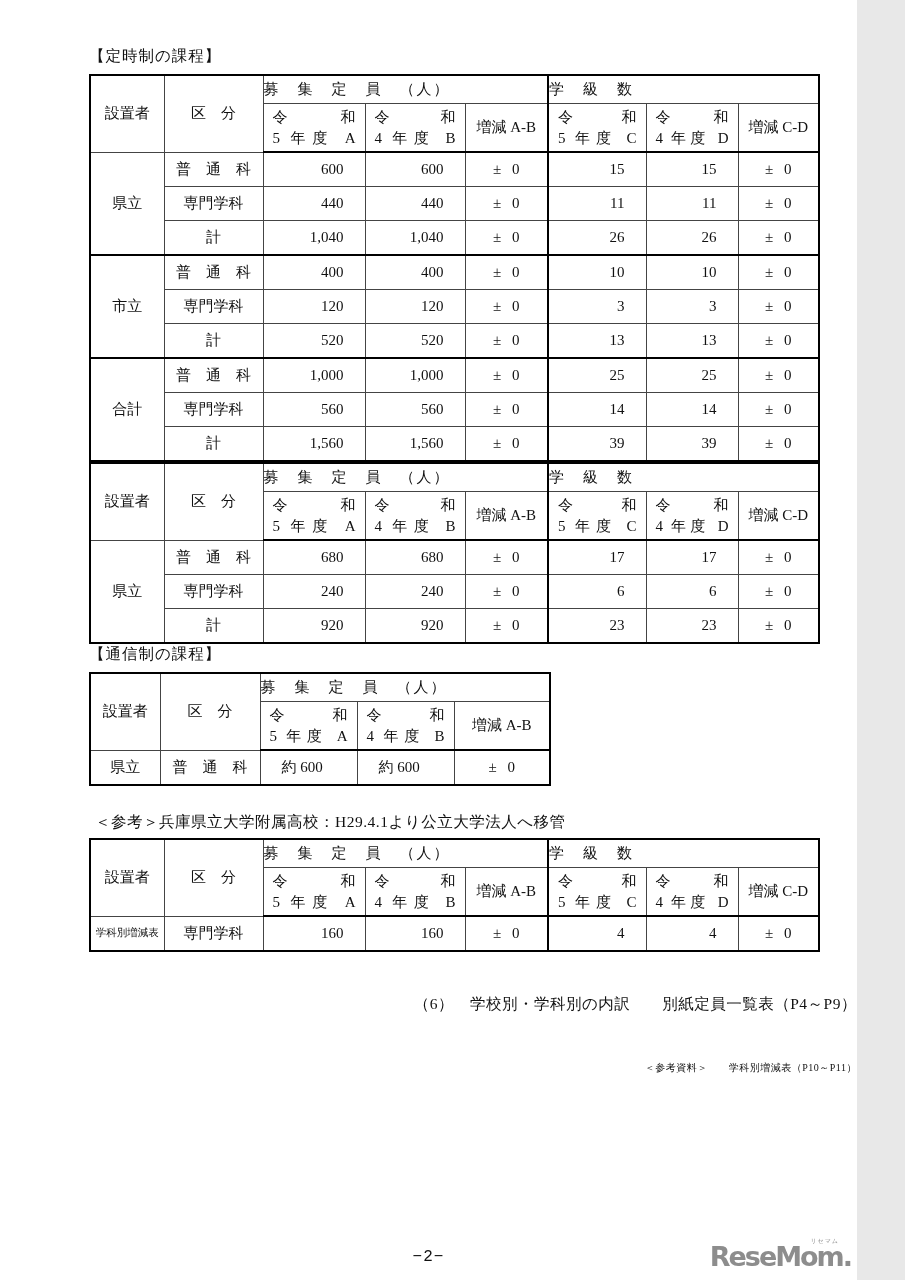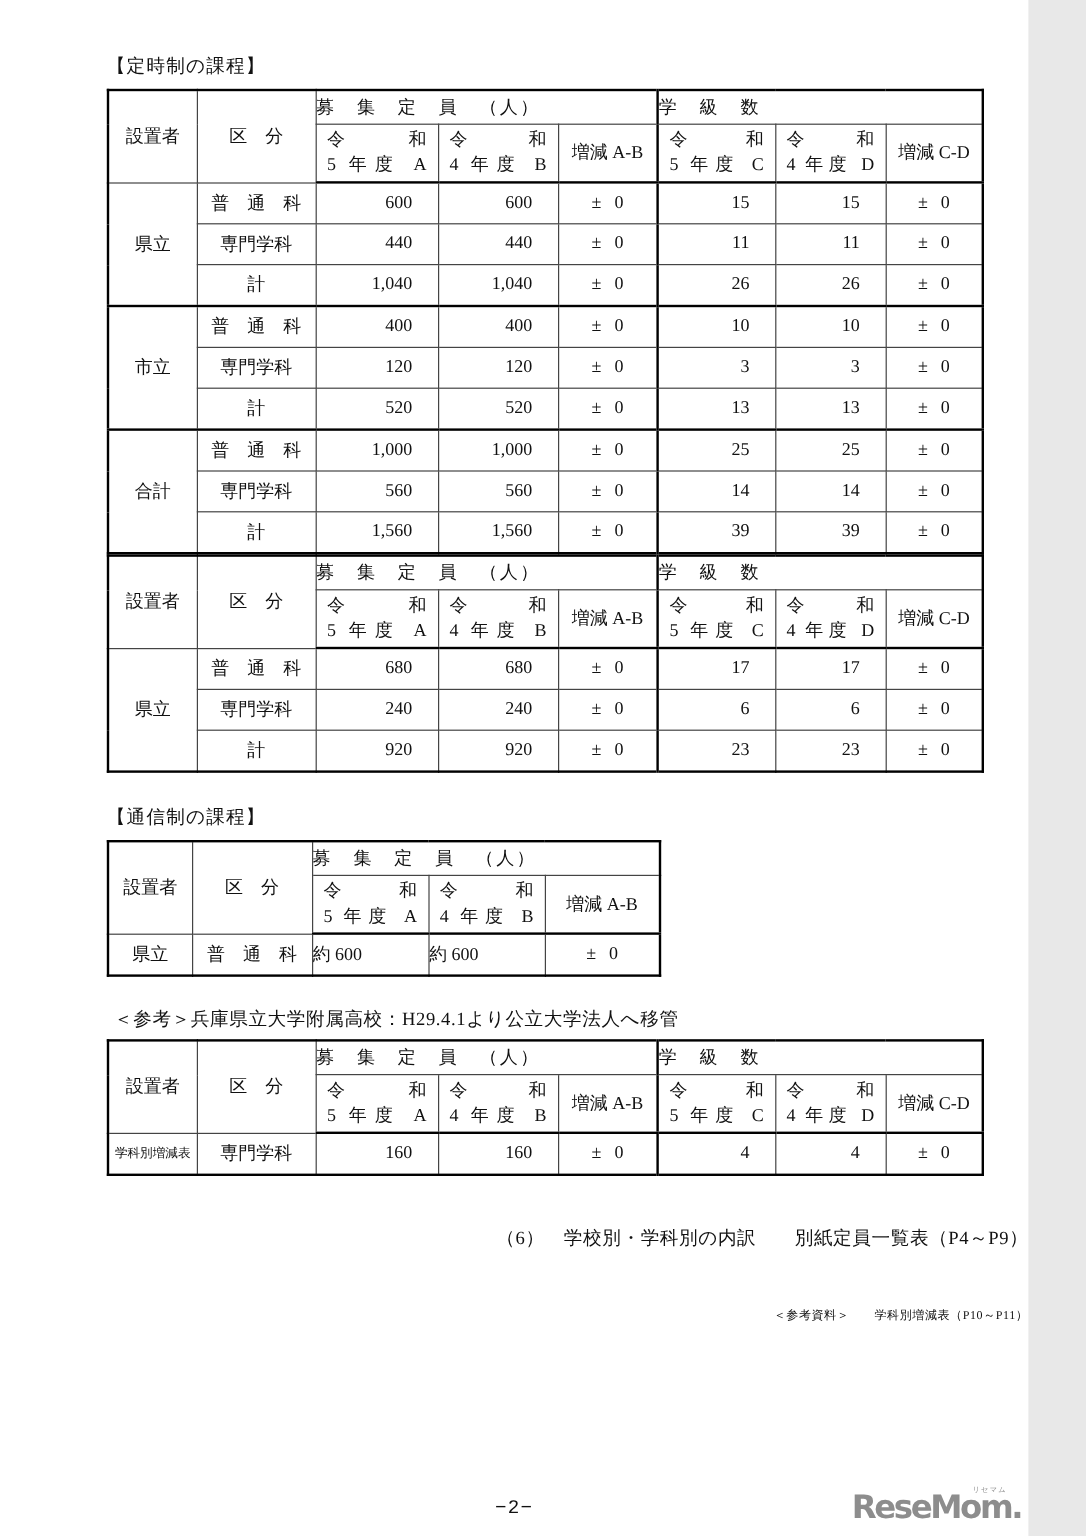--- a/index.html
+++ b/index.html
@@ -40,27 +40,27 @@
   thead tr.h2 th{height:47px;}
   tbody td{height:33px;}
   thead tr.h2 th{border-bottom:2.5px solid #000;}
   .secL{border-left:2.5px solid #000 !important;}
   tr.gsep > td{border-top:2.5px solid #000;}
   .ctr{text-align:center;}
   .grp{text-align:left;letter-spacing:2px;}
   .owner{text-align:center;}
   .lbl{text-align:center;}
   .num{text-align:right;padding-right:21px;}
-  .num3{text-align:left;padding-right:13px;}
+  .num3{text-align:center;padding-right:13px;}
   .pm{text-align:center;word-spacing:7px;}
   .small-owner{font-size:10.5px;text-align:center;letter-spacing:0;}
   .jl{display:block;text-align:justify;text-align-last:justify;padding:0 9px;line-height:21px;}
   .gap-t1{margin-top:0;}
   .gap-t2{margin-top:30px;}
-  .gap-t3{margin-top:28px;}
+  .gap-t3{}
   .gap-t4{margin-top:26px;}
   
   col.c-owner{width:74px;} col.c-cat{width:99px;}
   col.c-a{width:102px;} col.c-b{width:100px;} col.c-ab{width:83px;}
   col.c-c{width:98px;} col.c-d{width:92px;} col.c-cd{width:81px;}
   
   col.c3-owner{width:70px;} col.c3-cat{width:100px;}
   col.c3-a{width:97px;} col.c3-b{width:97px;} col.c3-ab{width:96px;}
   .notes{margin-left:100px;}
   .note-line1{font-size:15.5px;margin-top:42px;letter-spacing:0.5px;text-align:right;}

